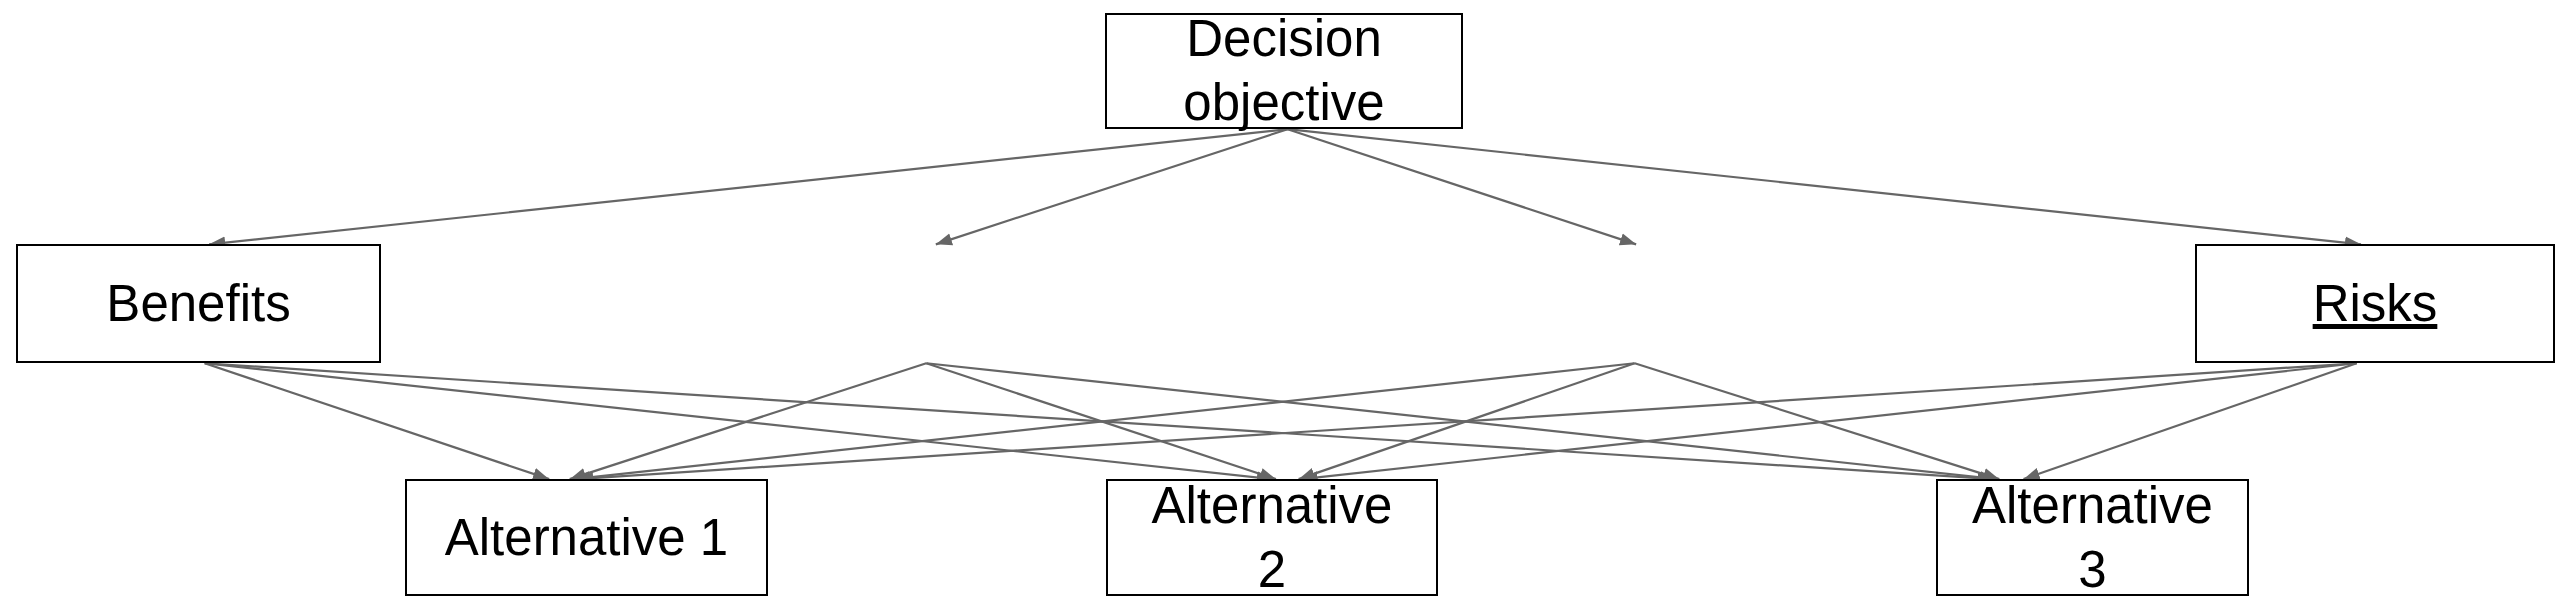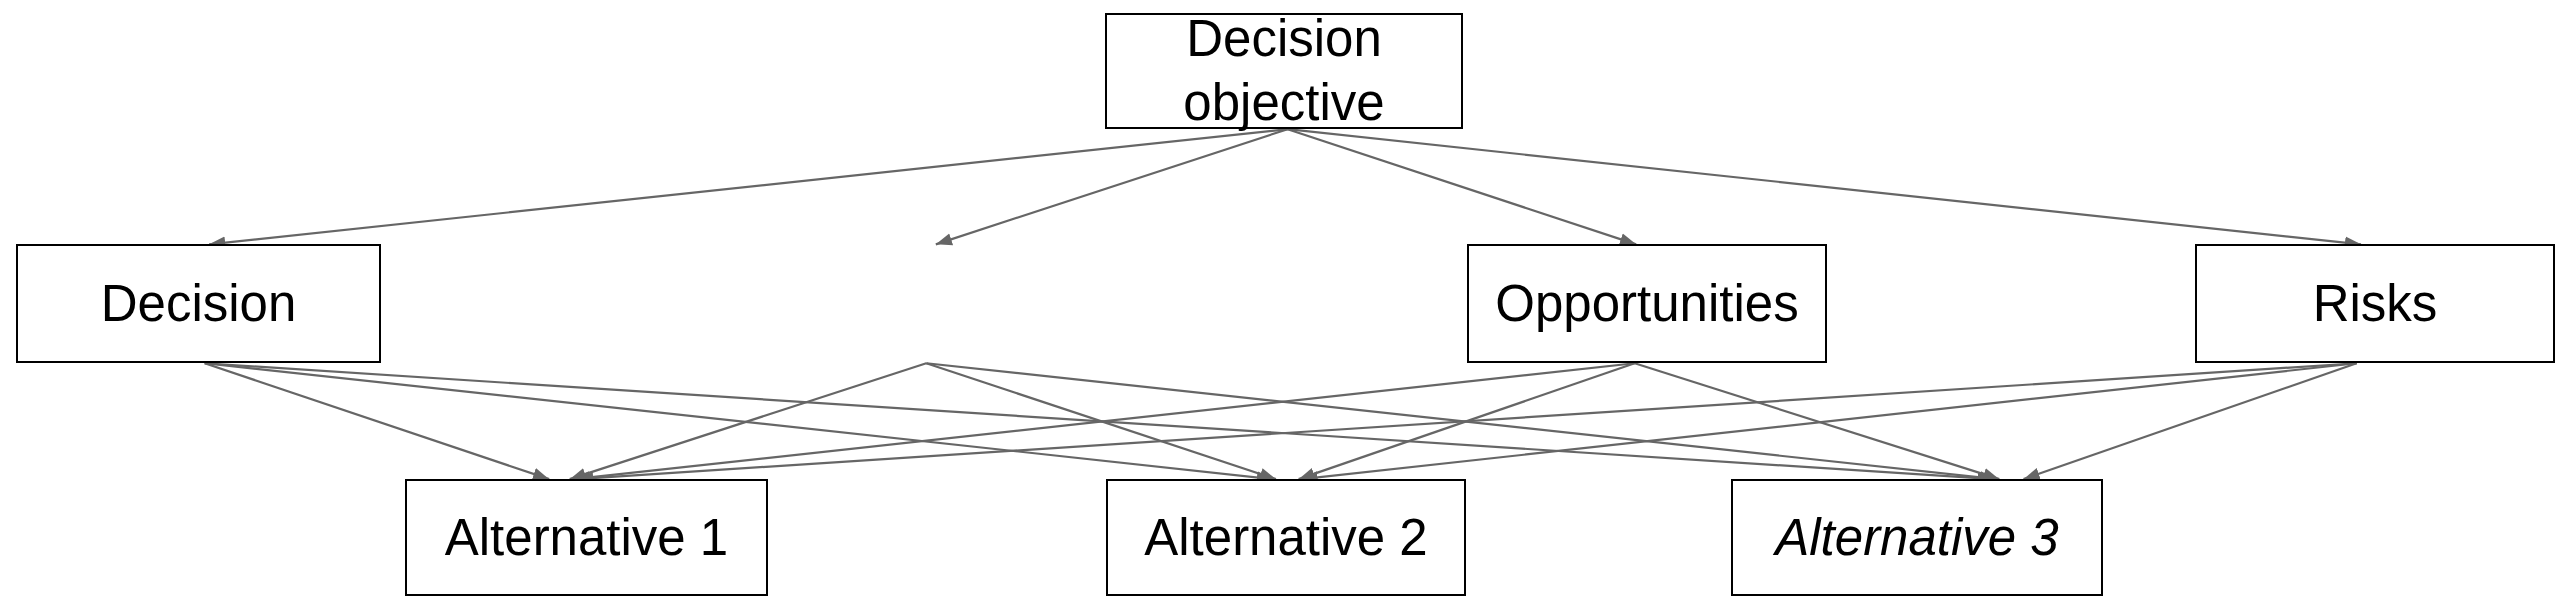--- a/index.html
+++ b/index.html
@@ -28,24 +28,24 @@
     font-size: 51px;
     line-height: 64px;
     color: #000000;
   }
   .node-label { display: inline-block; padding: 0 30px; }
   
   .n-decision      { left: 1105px; top: 13.2px;  width: 358px; height: 116px; }
   .n-benefits      { left: 16px;   top: 244px; width: 365px; height: 119px; }
   .n-costs         { left: 734px; top: 244px; width: 371px; height: 119px; }
   .n-opportunities { left: 1467px; top: 244px; width: 360px; height: 119px; }
-  .n-risks         { left: 2195px; top: 244px; width: 360px; height: 119px; }
+  .n-risks         { left: 2195px; top: 244px; width: 360px; height: 119px; text-decoration: underline; }
   .n-alt1          { left: 378px;  top: 479px; width: 363px; height: 117px; margin-left: 27px; }
-  .n-alt2          { left: 1106px; top: 479px; width: 360px; height: 117px; }
-  .n-alt3          { left: 1731px; top: 479px; width: 372px; height: 117px; font-style: italic; }
+  .n-alt2          { left: 1106px; top: 479px; width: 332px; height: 117px; }
+  .n-alt3          { left: 1936px; top: 479px; width: 313px; height: 117px; }
 </style>
 </head>
 <body>
 
 <div class="canvas">
 
   <svg id="edges-layer" viewBox="0 0 3511 834" xmlns="http://www.w3.org/2000/svg">
     <defs>
       <marker id="arrowhead" markerUnits="userSpaceOnUse" markerWidth="24" markerHeight="20" refX="22" refY="10" orient="auto">
         <path d="M0,1.5 L22,10 L0,18.5 Z" fill="#666666"></path>
@@ -69,27 +69,24 @@
         <line x1="3212" y1="495" x2="1774" y2="653" stroke="#666666" stroke-width="3" marker-end="url(#arrowhead)"></line>
         <line x1="3212" y1="495" x2="2758" y2="653" stroke="#666666" stroke-width="3" marker-end="url(#arrowhead)"></line>
       </g>
   </svg>
 
   <div class="node n-decision">
     <span class="node-label">Decision objective</span>
   </div>
 
   <div class="node n-benefits">
-    <span class="node-label">Decision</span>
+    <span class="node-label">Benefits</span>
   </div>
 
 
-  <div class="node n-opportunities">
-    <span class="node-label">Opportunities</span>
-  </div>
 
   <div class="node n-risks">
     <span class="node-label">Risks</span>
   </div>
 
   <div class="node n-alt1">
     <span class="node-label">Alternative 1</span>
   </div>
 
   <div class="node n-alt2">

